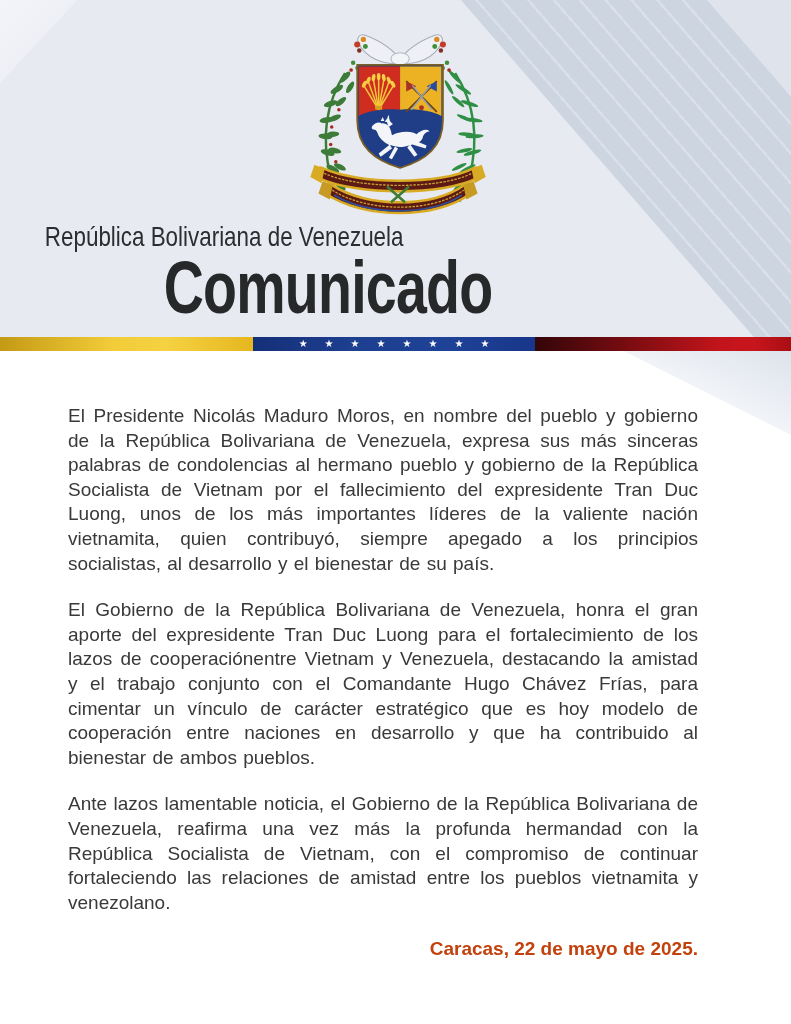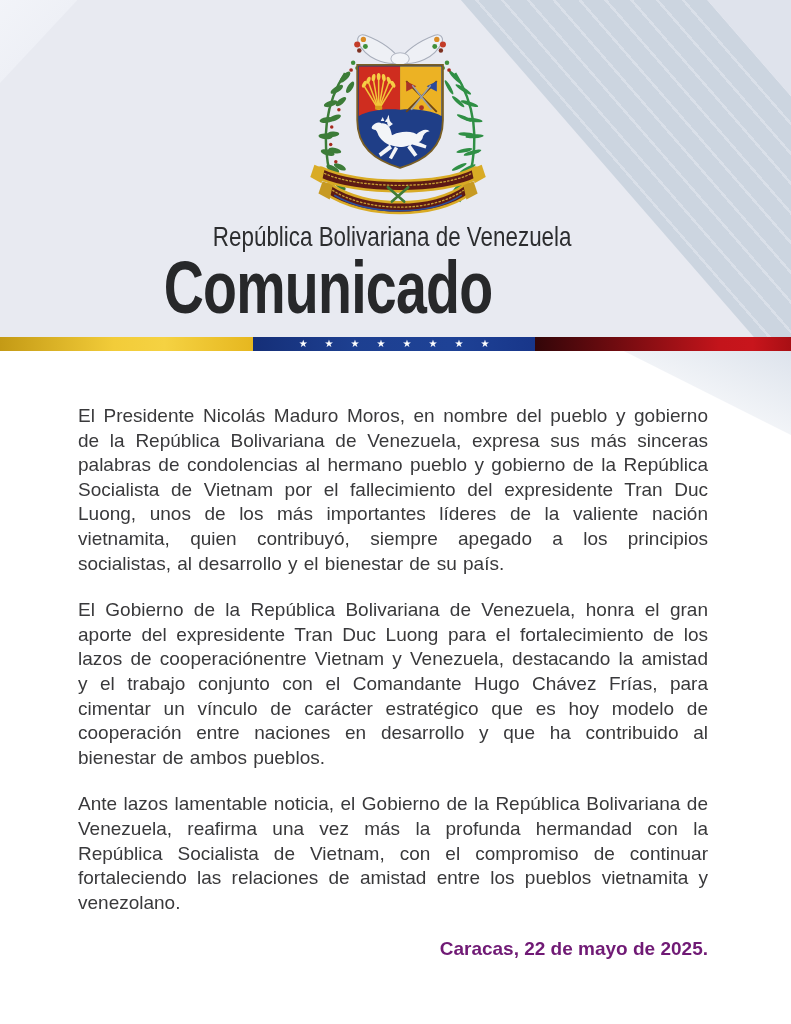--- a/index.html
+++ b/index.html
@@ -14,41 +14,41 @@
   .stripe-band{position:absolute;left:510px;top:-227px;width:1300px;height:186px;
       transform-origin:0 0;transform:rotate(49deg);
       background:repeating-linear-gradient(180deg,#ccd5e0 0 17px,#dae0e9 17px 19.5px);}
   .corner-light{position:absolute;left:510px;top:-227px;width:1300px;height:340px;
       transform-origin:0 0;transform:rotate(49deg) translateY(-340px);background:#dfe3ec;}
   .band-fade{position:absolute;right:0;top:350px;width:235px;height:85px;
       background:linear-gradient(205deg,#dde3ec 0%,rgba(255,255,255,0) 72%);
       clip-path:polygon(28% 0,100% 0,100% 100%);}
 
   
-  .republic{position:absolute;left:0;top:221px;width:784px;text-align:center;
+  .republic{position:absolute;left:0;top:221px;width:784px;
       font-size:28px;font-weight:400;color:#2c2d2f;white-space:nowrap;}
   .republic span{display:inline-block;transform:scaleX(.80);}
   .comunicado{position:absolute;left:0;top:251px;width:656px;text-align:center;
       font-size:75px;line-height:72px;font-weight:700;color:#27282a;white-space:nowrap;}
   .comunicado span{display:inline-block;transform:scaleX(.74);letter-spacing:-1px;}
 
   
   .flag-band{position:absolute;left:0;top:337px;width:791px;height:14px;display:flex;}
   .fb-yellow{width:253px;height:100%;
       background:linear-gradient(90deg,#c49a15 0%,var(--flag-yellow,#f2cc39) 45%,#f5d242 65%,#e6b71f 100%);}
   .fb-blue{width:282px;height:100%;display:flex;align-items:center;justify-content:center;
       background:linear-gradient(90deg,#152f78 0%,var(--flag-blue,#1d3f90) 35%,#1e4296 70%,#18368a 100%);}
   .fb-blue .stars{display:flex;gap:17px;color:#ffffff;font-size:10px;line-height:14px;}
   .fb-red{flex:1;height:100%;
       background:linear-gradient(90deg,#330609 0%,#6d0b0f 30%,var(--flag-red,#c3141b) 72%,#c8151c 85%,#a80f14 100%);}
 
   
-  .letter{position:absolute;left:78px;top:404px;width:630px;color:#39393b;}
+  .letter{position:absolute;left:68px;top:404px;width:630px;color:#39393b;}
   .letter p{margin:0 0 22px 0;font-size:19px;line-height:24.6px;text-align:justify;word-spacing:1px;}
-  .dateline{font-size:19px;line-height:24px;font-weight:700;text-align:right;color:#701a75;}
+  .dateline{font-size:19px;line-height:24px;font-weight:700;text-align:right;color:#c2410c;}
 
   .coa{position:absolute;left:294px;top:24px;}
 </style>
 </head>
 <body>
 
 <div class="page">
 
   <div class="header">
     <div class="corner-white"></div>

